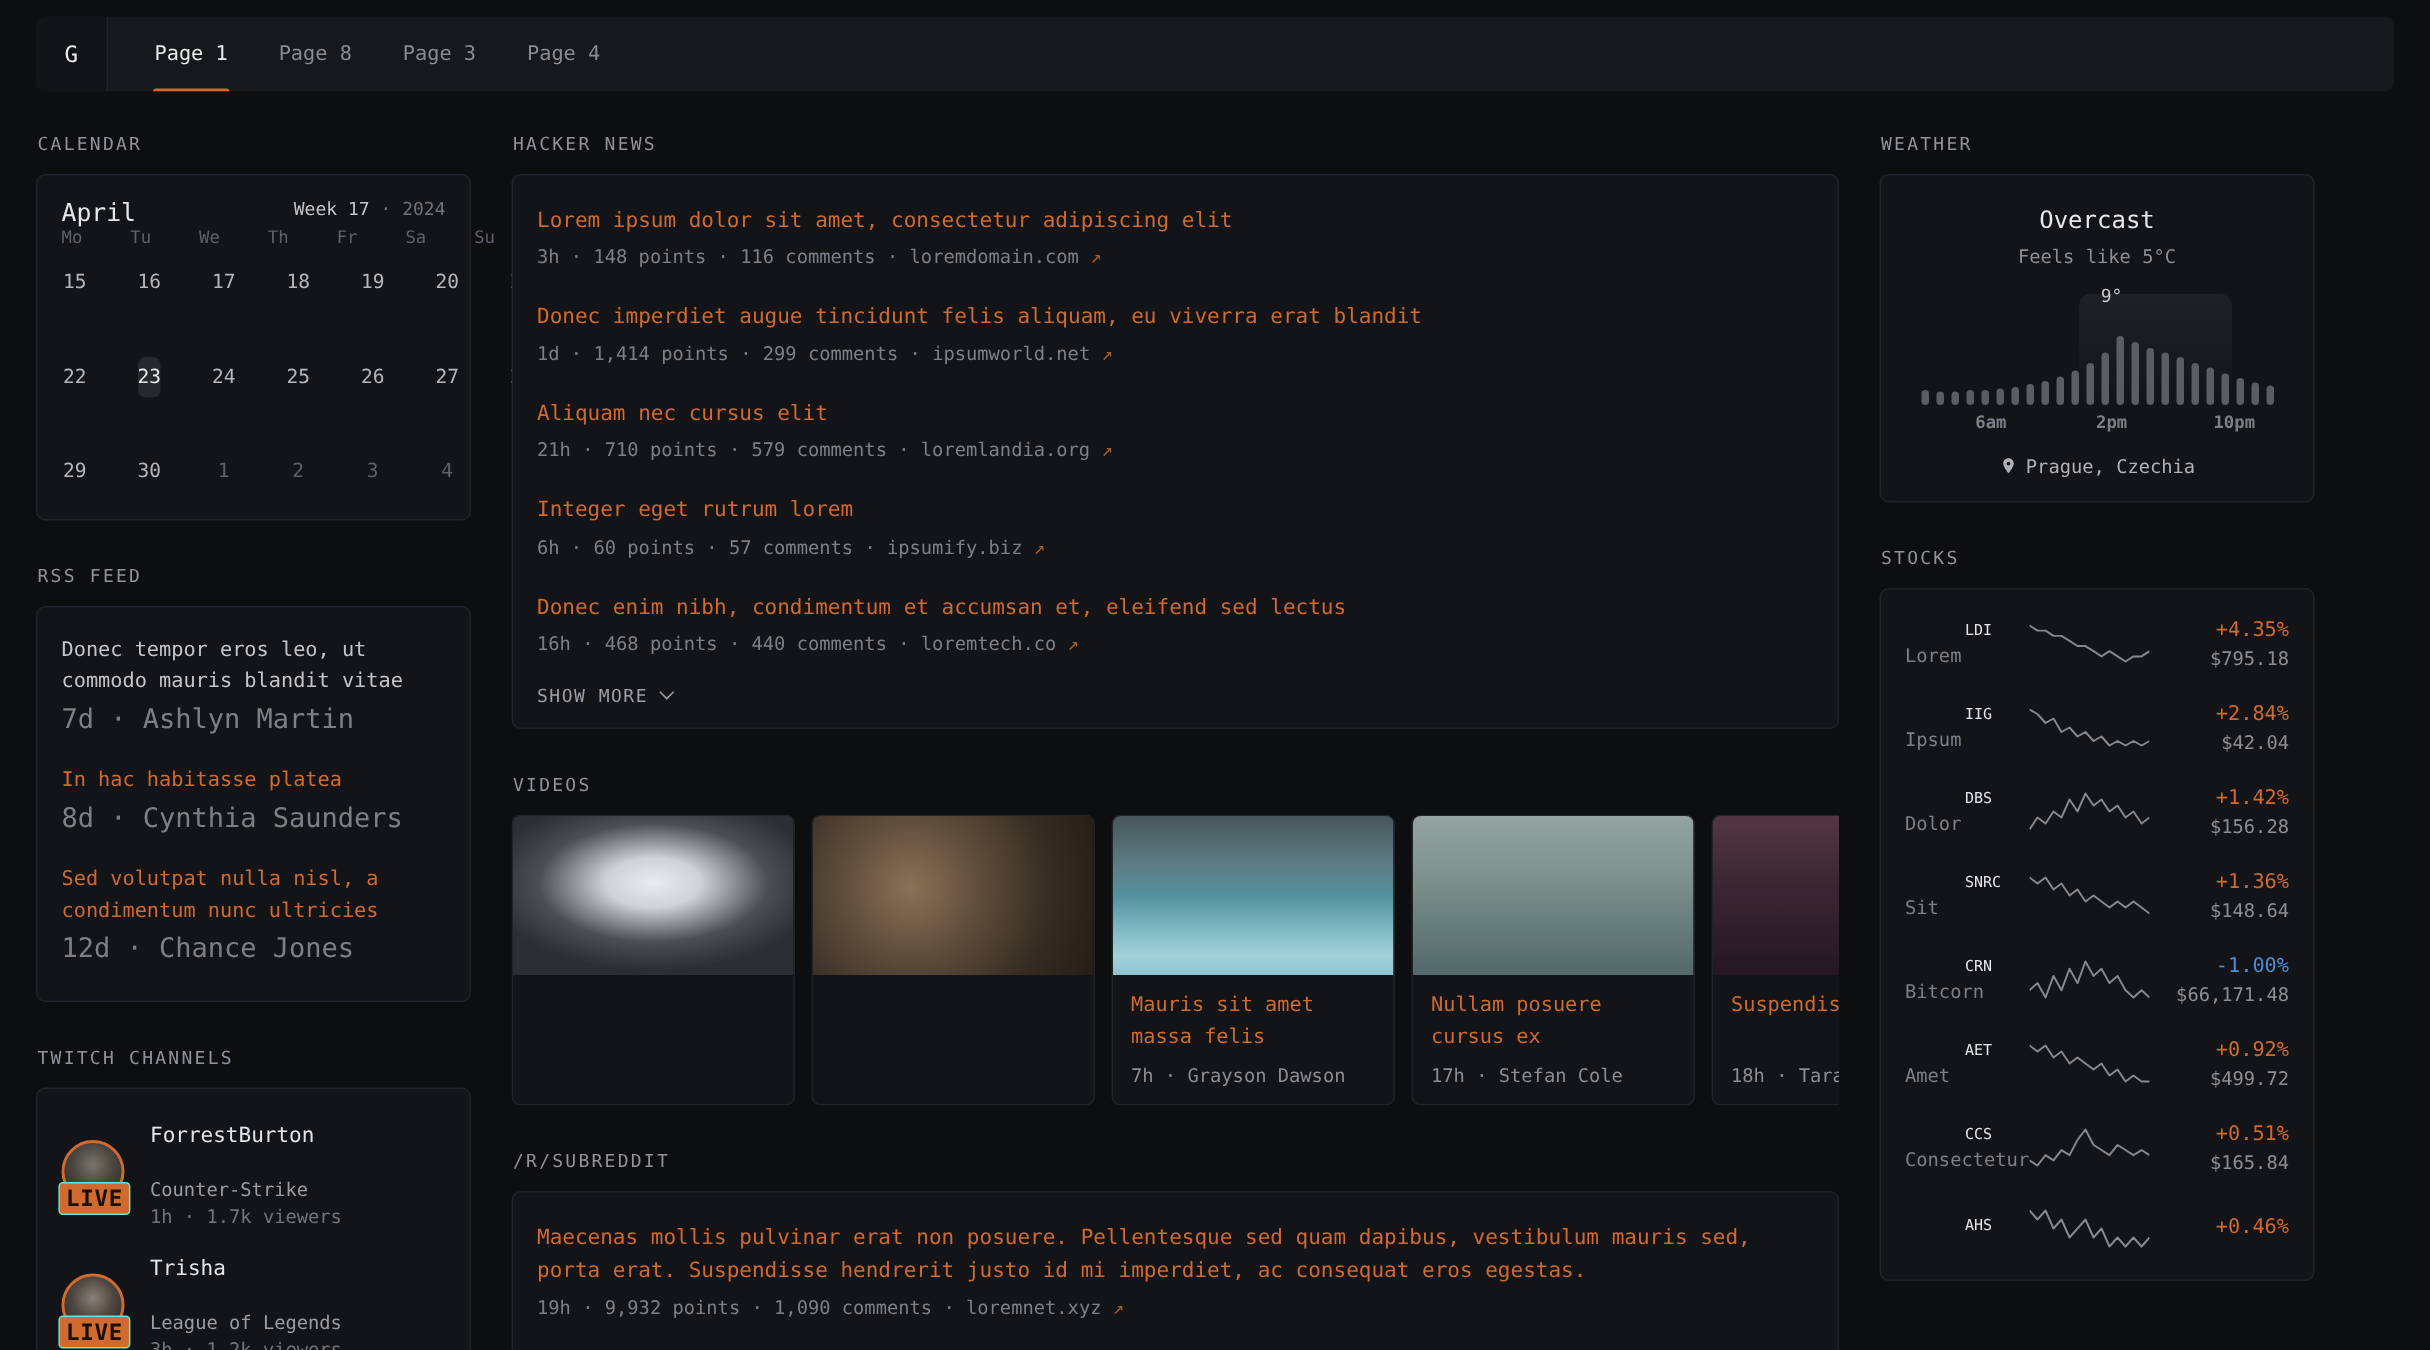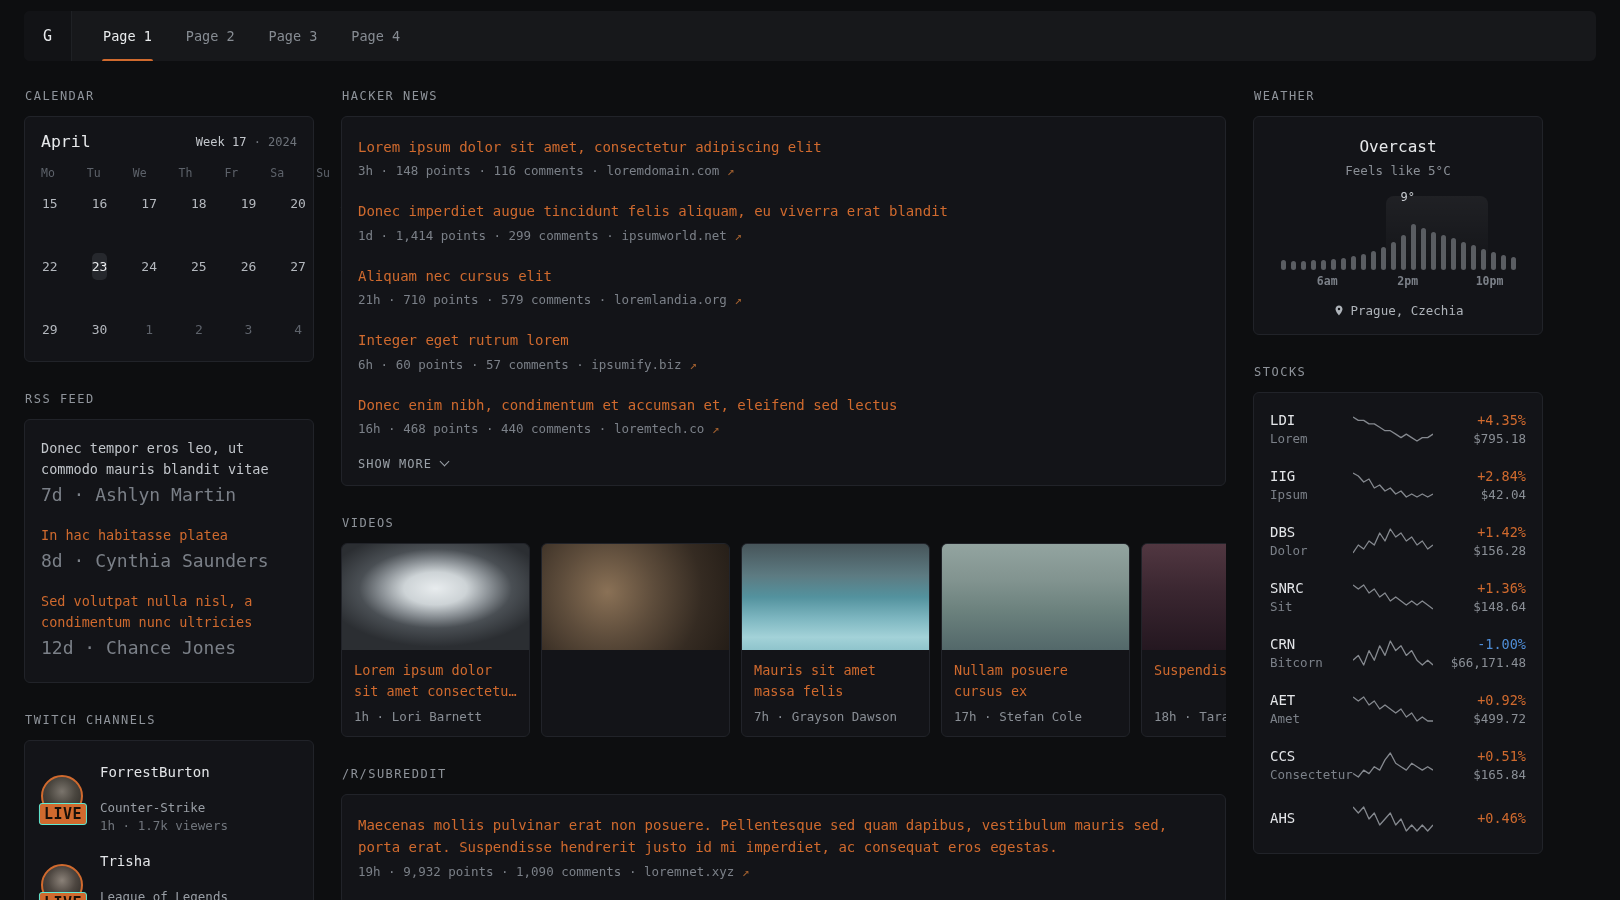--- a/index.html
+++ b/index.html
@@ -17,21 +17,21 @@
   .tab.active::after { content:""; position:absolute; left:16px; right:16px; bottom:0; height:2px; background:var(--accent); border-radius:2px 2px 0 0; }
 
   
   .grid { display:grid; grid-template-columns:290px 885px 290px; column-gap:27px; padding:28px 0 0 24px; align-items:start; }
   .widget + .widget { margin-top:30px; }
   .sec-title { font-size:12px; font-weight:normal; letter-spacing:1.5px; color:#8f949b; margin:0 0 13px 1px; }
   .card { background:#131418; border:1px solid #212329; border-radius:6px; }
 
   
   .cal-card { padding:15px 16px 16px; }
-  .cal-head { display:flex; justify-content:space-between; align-items:center; margin-bottom:15px; }
+  .cal-head { display:flex; justify-content:space-between; align-items:flex-start; }
   .cal-month { font-size:16.5px; color:#e6e8ea; }
   .cal-week { font-size:12px; color:#c3c7cc; }
   .cal-week .dim { color:#6f747b; }
   .cal-grid { display:grid; grid-template-columns:repeat(7,1fr); text-align:center;gap:32px; }
   .wd { font-size:11.5px; color:#5d626a; padding-bottom:8px; }
   .day { font-size:13px; color:#b4b8be; padding:6px 0; margin:2px 1px; border-radius:5px; }
   .day.muted { color:#5d626a; }
   .day.today { background:#26282d; color:#e9ebed; }
 
   
@@ -84,37 +84,37 @@
   .w-peak { position:absolute; top:-6px; left:54%; transform:translateX(-50%); font-size:12px; color:#c9cdd2; }
   .w-times { position:absolute; bottom:0; left:0; right:0; height:14px; font-size:11.5px; color:#7b8088; }
   .w-time { position:absolute; transform:translateX(-50%);font-weight:bold; }
   .t0 { left:21%; } .t1 { left:54%; } .t2 { left:87.5%; }
   .w-loc { margin-top:15px; font-size:12.5px; color:#aeb3b9; display:flex; justify-content:center; gap:6px; align-items:center; }
 
   
   .stocks-card { padding:8px 16px; }
   .stock-row { display:flex; align-items:center; padding:11px 0; cursor:pointer; }
   .s-left { width:88px; }
-  .s-ticker { color:#e3e5e8; font-size:14px; }
+  .s-ticker { color:#e3e5e8; font-size:10px;margin-left:40px; }
   .s-name { color:#7b8088; font-size:12.5px; margin-top:3px; }
   .s-spark { flex:1; display:flex; justify-content:center; color:#85898f; }
   .s-right { width:98px; text-align:right; }
   .s-change { font-size:13.5px; color:var(--accent); }
   .stock-row.down .s-change { color:var(--negative); }
   .s-price { color:#8a8f96; font-size:12.5px; margin-top:3px; }
 </style>
 </head>
 <body>
 
 <header class="topbar">
   <div class="logo">G</div>
   <nav class="tabs">
 
   <button class="tab active">Page 1</button>
-      <button class="tab">Page 2</button>
+      <button class="tab">Page 8</button>
       <button class="tab">Page 3</button>
       <button class="tab">Page 4</button>
     </nav>
 </header>
 
 <main class="grid">
 
   <section class="col">
 
     <div class="widget">
@@ -285,24 +285,20 @@
         </button>
       </div>
     </div>
 
     <div class="widget">
       <h2 class="sec-title">VIDEOS</h2>
       <div class="videos-row">
 
       <div class="video-card">
             <div class="thumb" style="background: radial-gradient(60% 55% at 50% 42%, rgb(232, 236, 238) 0%, rgb(205, 211, 214) 28%, rgb(139, 145, 150) 48%, rgb(74, 79, 84) 68%, rgb(43, 46, 50) 100%);"></div>
-            <div class="vbody">
-              <div class="v-title">Lorem ipsum dolor sit amet consectetu…</div>
-              <div class="v-meta">1h · Lori Barnett</div>
-            </div>
           </div>
           <div class="video-card">
             <div class="thumb" style="background: radial-gradient(circle at 35% 45%, rgb(138, 113, 86) 0%, rgb(93, 76, 59) 35%, rgb(53, 43, 34) 70%, rgb(36, 29, 23) 100%);"></div>
           </div>
           <div class="video-card">
             <div class="thumb" style="background: linear-gradient(rgb(71, 85, 90) 0%, rgb(93, 123, 130) 30%, rgb(83, 146, 158) 50%, rgb(125, 182, 192) 70%, rgb(163, 210, 216) 88%, rgb(143, 196, 204) 100%);"></div>
             <div class="vbody">
               <div class="v-title">Mauris sit amet massa felis</div>
               <div class="v-meta">7h · Grayson Dawson</div>
             </div>

